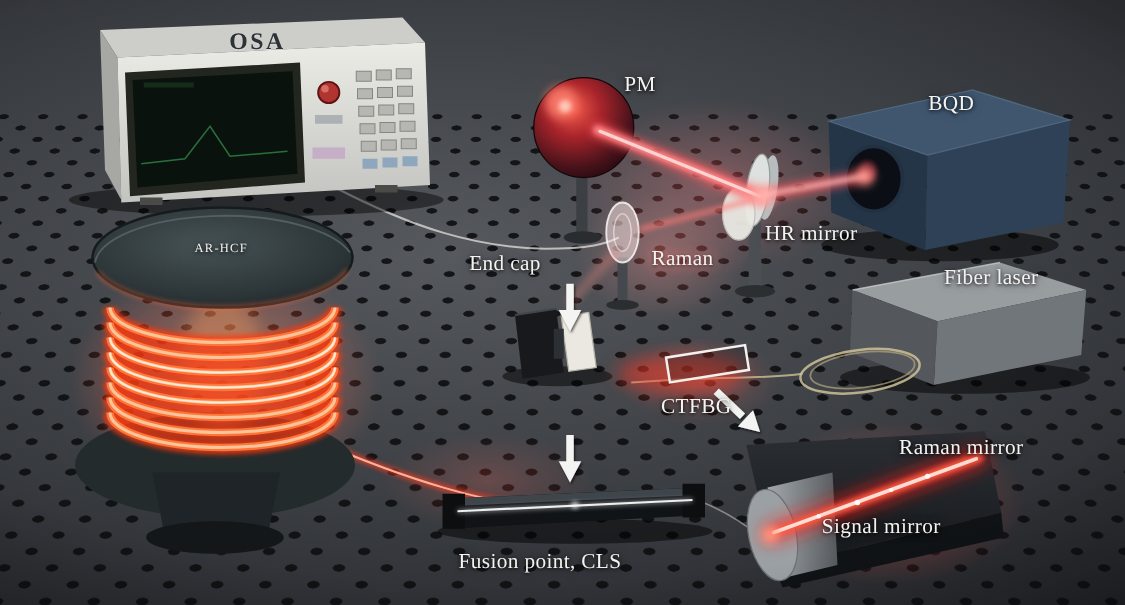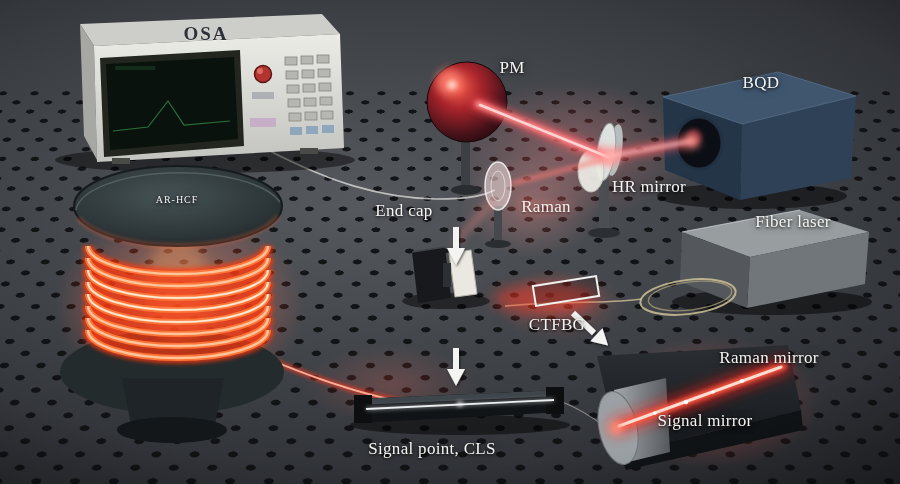--- a/index.html
+++ b/index.html
@@ -304,17 +304,17 @@
 
   <div class="lbl dark" style="left:206px;top:34px;">OSA</div>
   <div class="lbl" style="left:177px;top:199px;font-size:10px;letter-spacing:1px;">AR-HCF</div>
   <div class="lbl" style="left:512px;top:68px;">PM</div>
   <div class="lbl" style="left:761px;top:83px;">BQD</div>
   <div class="lbl" style="left:649px;top:187px;">HR mirror</div>
   <div class="lbl glowtxt" style="left:546px;top:207px;">Raman</div>
   <div class="lbl" style="left:404px;top:211px;">End cap</div>
   <div class="lbl" style="left:793px;top:210px;margin-top:12px;">Fiber laser</div>
   <div class="lbl" style="left:557px;top:325px;text-align:center;">CTFBG</div>
-  <div class="lbl" style="left:432px;top:449px;">Signal point,  CLS</div>
+  <div class="lbl" style="left:432px;top:449px;">Fusion point,  CLS</div>
   <div class="lbl" style="left:769px;top:358px;">Raman mirror</div>
   <div class="lbl" style="left:705px;top:421px;">Signal mirror</div>
 
 </div>
 
 </body></html>

